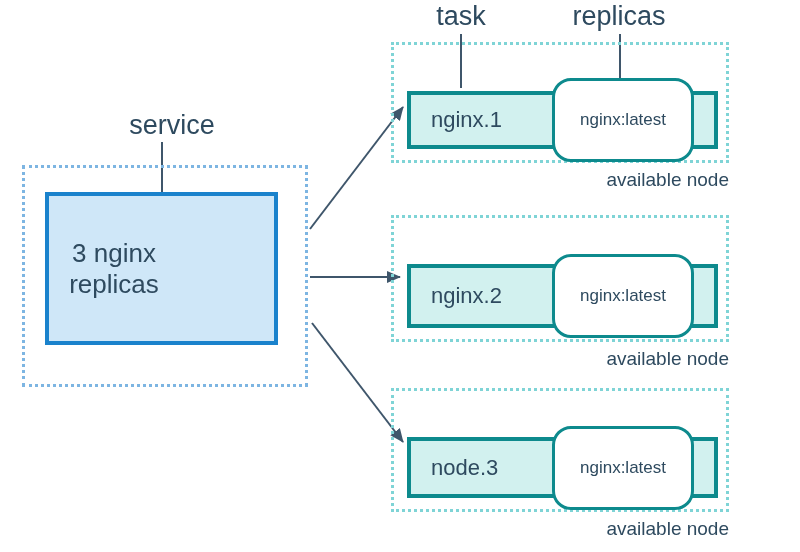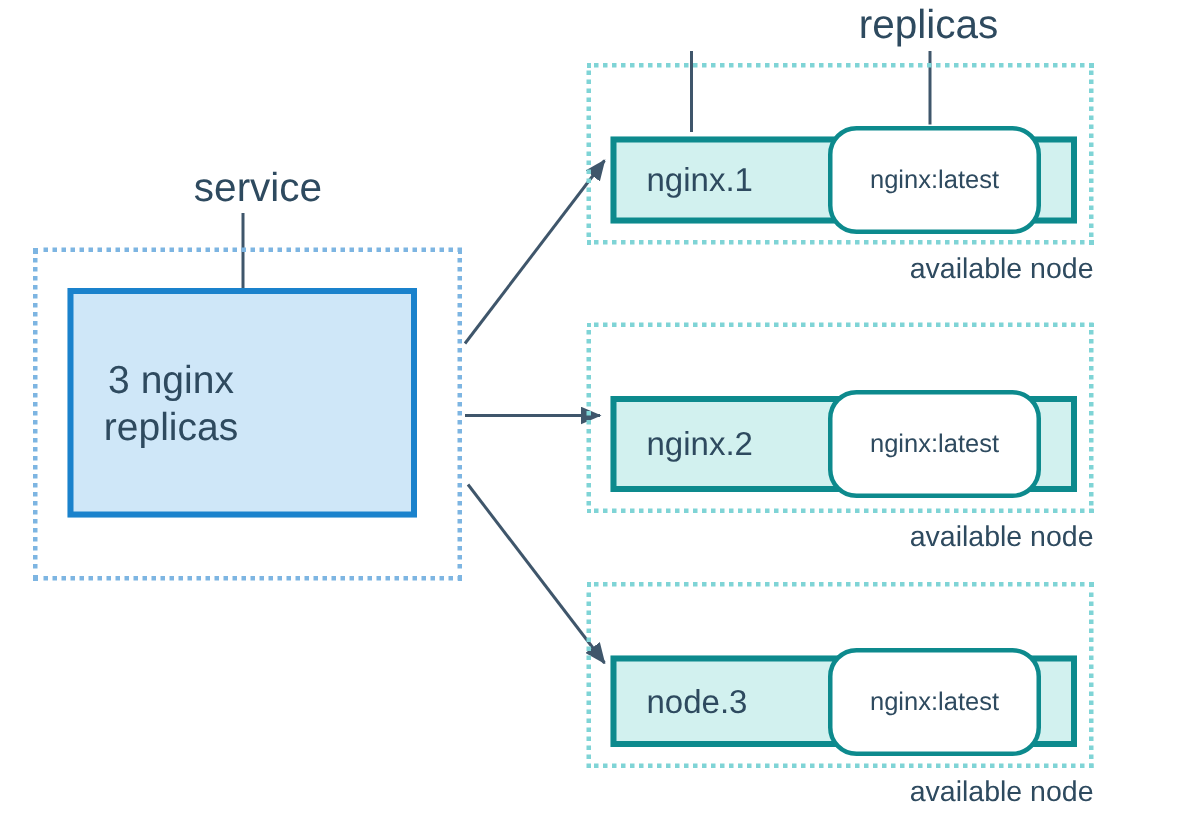--- a/index.html
+++ b/index.html
@@ -98,21 +98,21 @@
     position: absolute;
     left: 20px; top: 50%;
     transform: translateY(-50%);
     font-size: 22px;
     color: var(--text, #2e4a5f);
   }
   .container-box {
     position: absolute;
     right: 20px; top: 50%;
     transform: translateY(-50%);
-    width: 142px; height: 72px;
+    width: 142px; height: 84px;
     background: var(--container-fill, #ffffff);
     border: 3px solid var(--teal-border, #0d8a8d);
     border-radius: 19px;
     box-sizing: border-box;
     display: flex;
     align-items: center;
     justify-content: center;
   }
   .container-box-label {
     font-size: 17px;
@@ -138,20 +138,21 @@
     </defs>
     <line x1="162" y1="142" x2="162" y2="227"></line>
     <line x1="461" y1="34" x2="461" y2="88"></line>
     <line x1="620" y1="34" x2="620" y2="83"></line>
     <line x1="310" y1="229" x2="403" y2="107" marker-end="url(#ah)"></line>
     <line x1="310" y1="277" x2="400" y2="277" marker-end="url(#ah)"></line>
     <line x1="312" y1="323" x2="403" y2="442" marker-end="url(#ah)"></line>
   </svg>
 
   <div class="top-label service-label">service</div>
+  <div class="top-label task-label">task</div>
   <div class="top-label container-label">replicas</div>
 
   <div class="manager-dotted">
     <div class="service-box">
       <div class="service-box-label">3 nginx replicas</div>
     </div>
   </div>
 
   <div class="node node-1">
     <div class="node-dotted">

